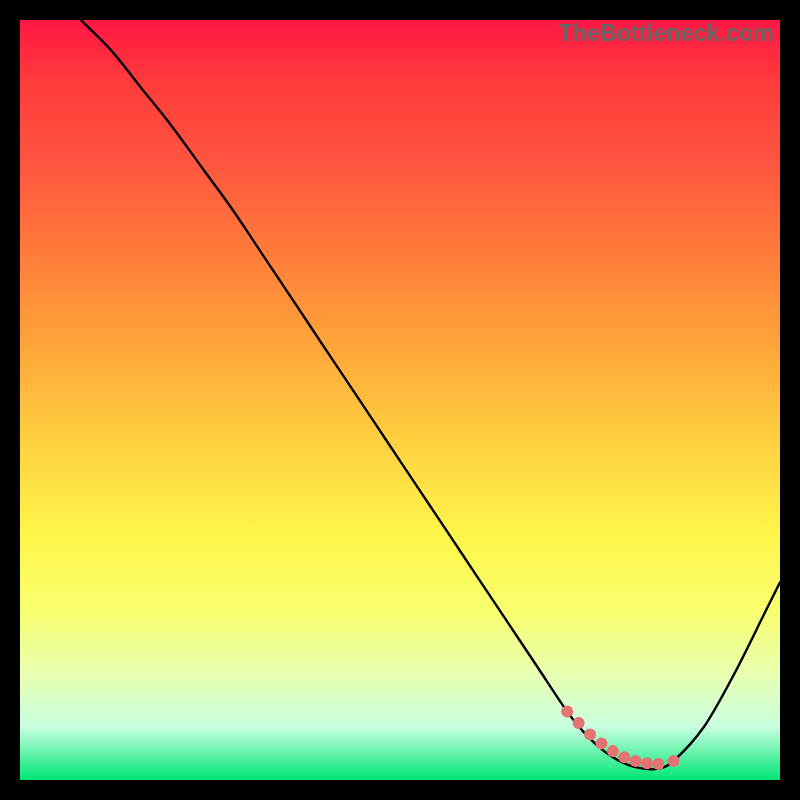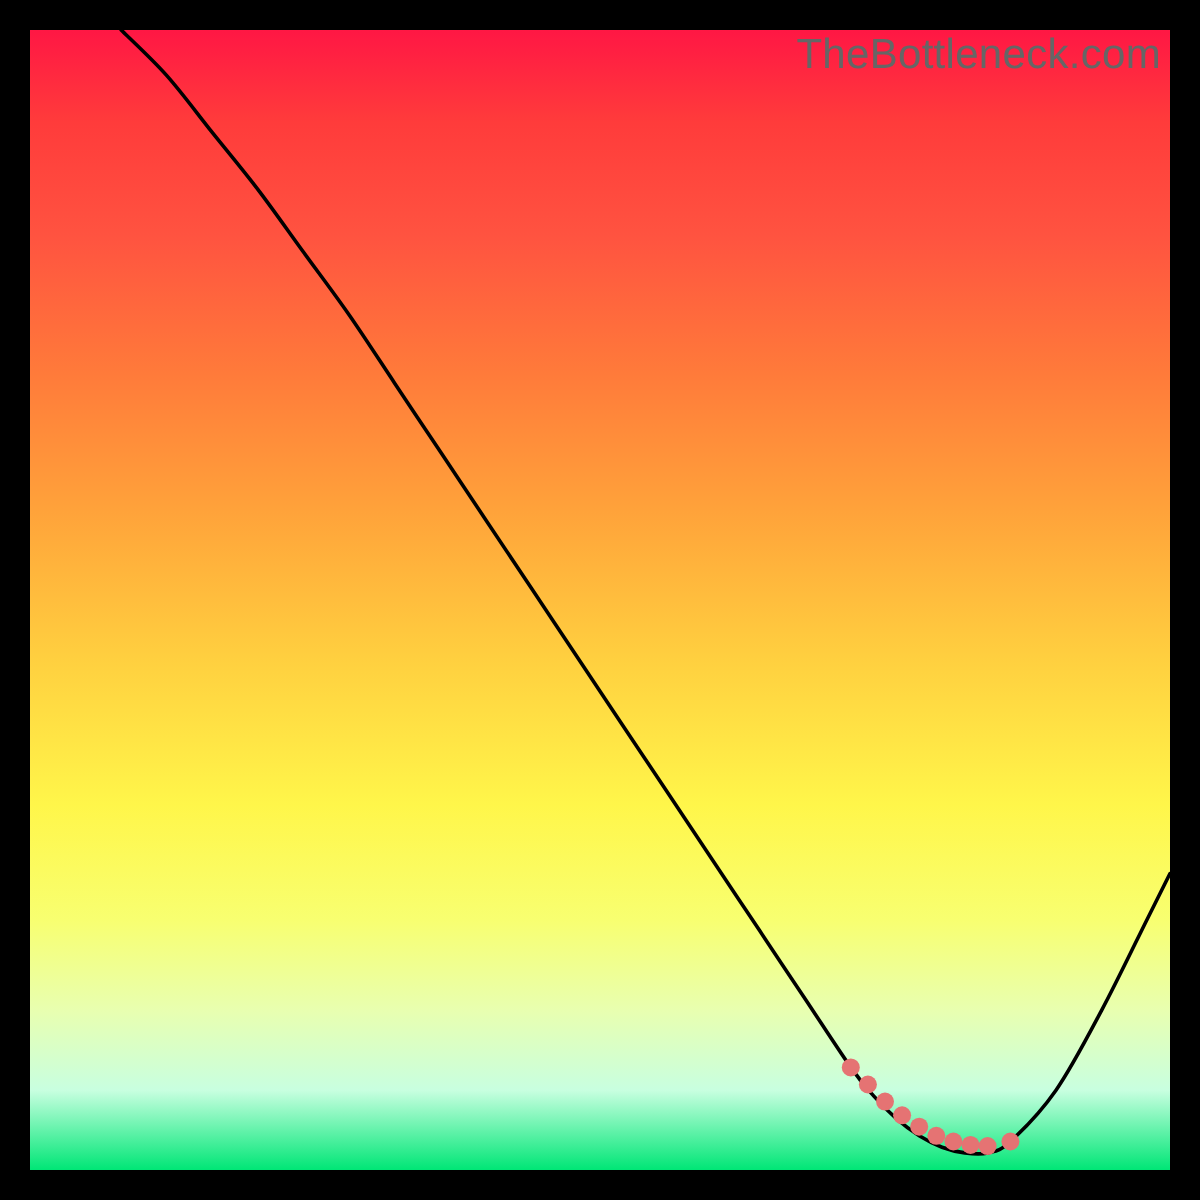--- a/index.html
+++ b/index.html
@@ -44,22 +44,22 @@
       #e8ffb0 86%,
       #c8ffe0 93%,
       #00e676 100%
     );
   }
   .watermark {
     position: absolute;
     right: 6px;
     top: 0;
     font-family: Arial, Helvetica, sans-serif;
-    font-size: 28px;
-    font-weight: 400;
+    font-size: 23px;
+    font-weight: 700;
     color: #666666;
     letter-spacing: 0.2px;
     user-select: none;
   }
   svg.curve {
     position: absolute;
     left: 0;
     top: 0;
     width: 760px;
     height: 760px;

